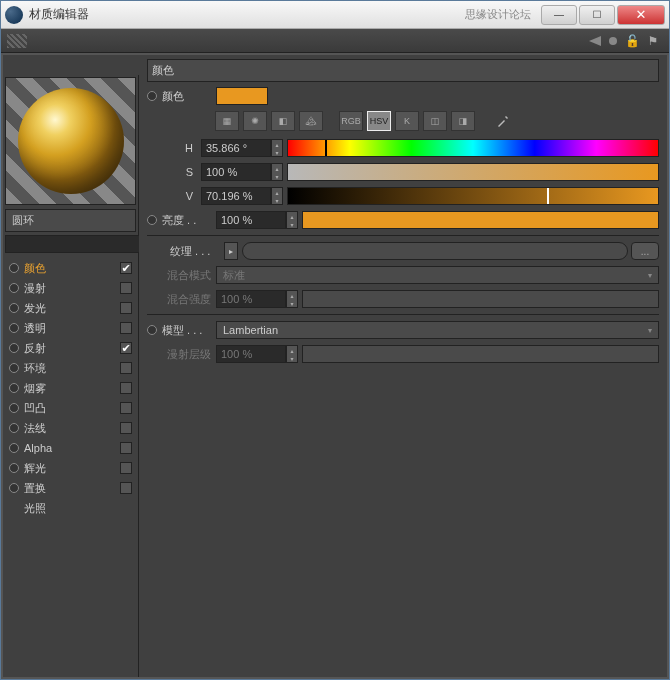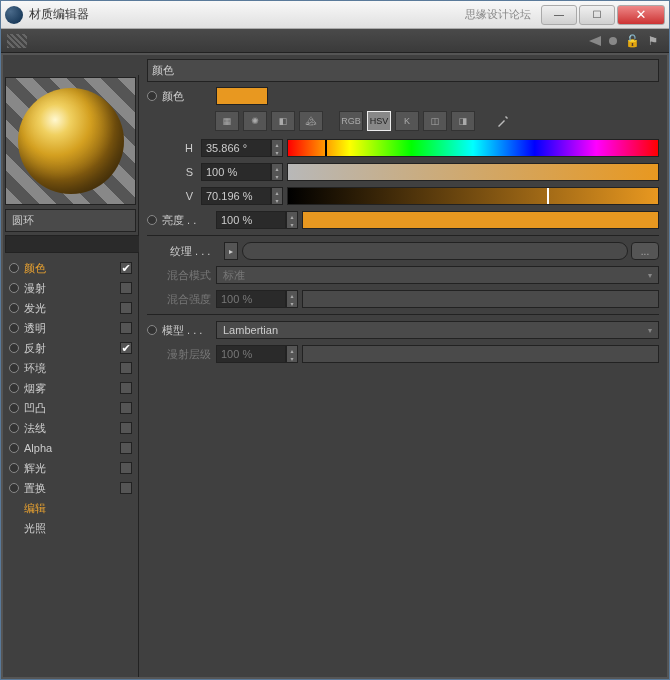--- a/index.html
+++ b/index.html
@@ -169,24 +169,20 @@
             <div class="chk"></div>
           </div>
           <div class="channel">
             <div class="rdot"></div>
             <span>辉光</span>
             <div class="chk"></div>
           </div>
           <div class="channel">
             <div class="rdot"></div>
             <span>置换</span>
-            <div class="chk"></div>
-          </div>
-          <div class="channel nocheck active">
-            <span class="indent">编辑</span>
             <div class="chk"></div>
           </div>
           <div class="channel nocheck">
             <span class="indent">光照</span>
             <div class="chk"></div>
           </div>
         </div>
   </div>
 
   <div class="main">

